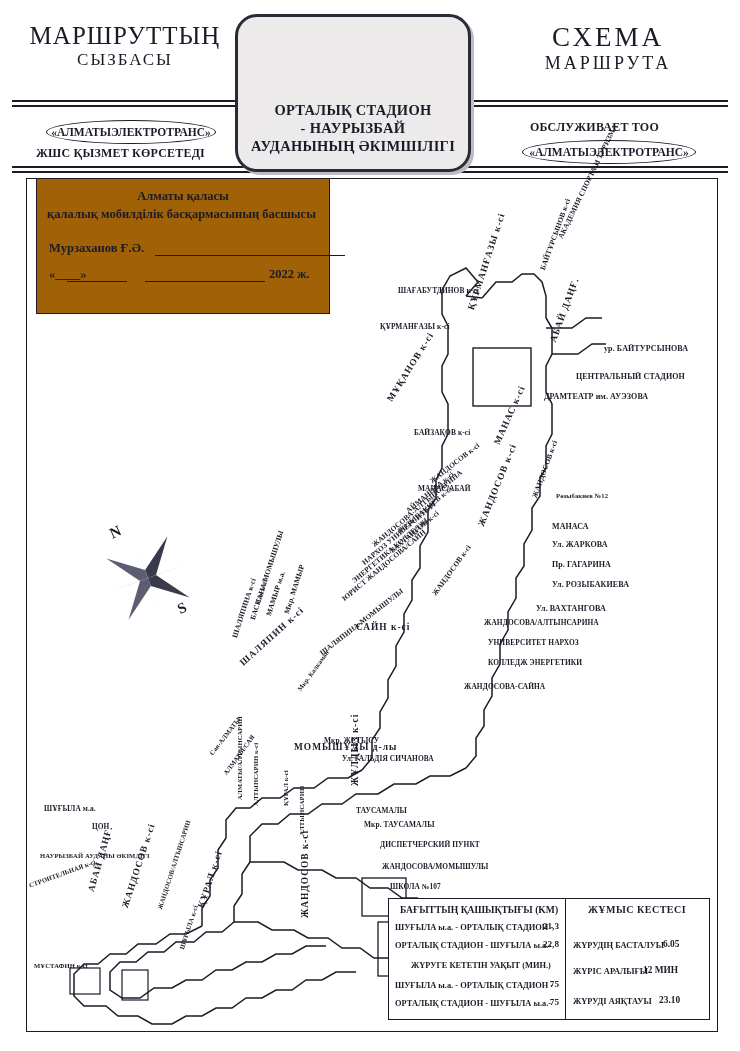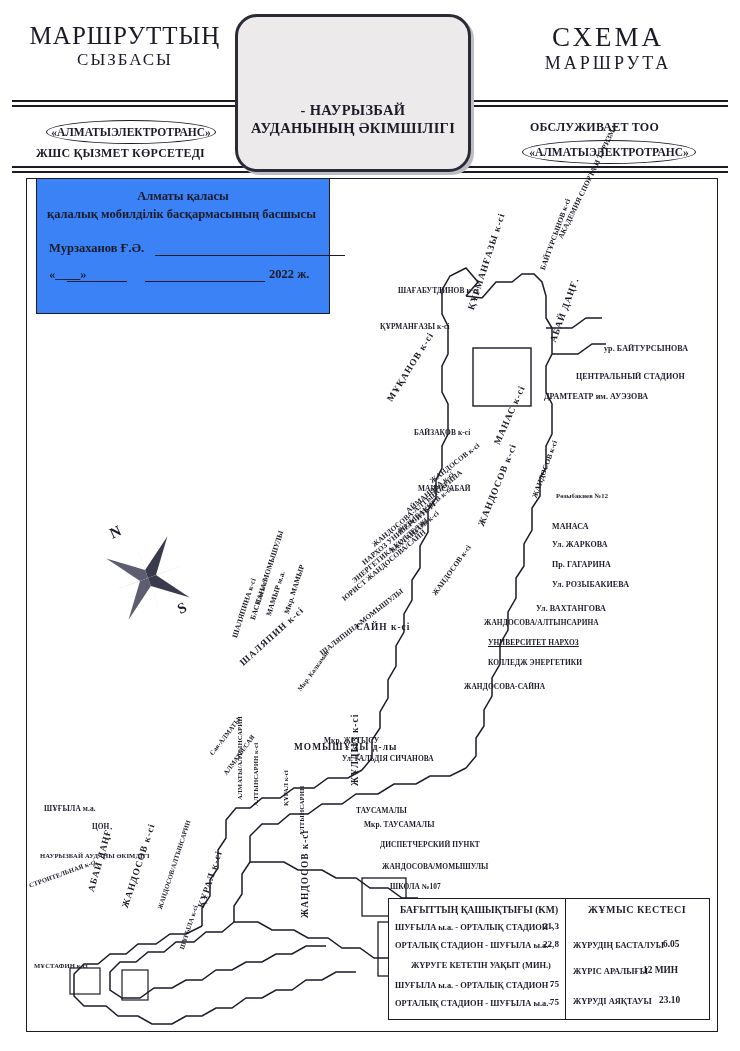--- a/index.html
+++ b/index.html
@@ -37,21 +37,21 @@
   .oval.o1{left:46px;top:120px;width:168px;height:22px;}
   .oval.o2{left:522px;top:140px;width:172px;height:22px;}
   .capt{position:absolute;font-size:12px;font-weight:bold;letter-spacing:.2px;}
   .capt.c1{left:36px;top:146px;text-align:center;}
   .capt.c2{left:530px;top:120px;}
 
   
   .frame{position:absolute;left:26px;top:178px;width:690px;height:852px;border:1.6px solid #1b1b28;}
 
   
-  .approve{position:absolute;left:36px;top:178px;width:292px;height:134px;border:1.6px solid #1b1b28;background:#3b82f6;}
+  .approve{position:absolute;left:36px;top:178px;width:292px;height:134px;border:1.6px solid #1b1b28;background:#a16207;}
   .approve .t1{position:absolute;left:0;right:0;top:10px;text-align:center;font-size:12.5px;font-weight:bold;}
   .approve .t2{position:absolute;left:10px;top:28px;font-size:12.5px;font-weight:bold;}
   .approve .t3{position:absolute;left:12px;top:62px;font-size:12.5px;font-weight:bold;}
   .approve .line1{position:absolute;left:118px;top:76px;width:190px;border-top:1px solid #1b1b28;}
   .approve .t4{position:absolute;left:12px;top:88px;font-size:12.5px;font-weight:bold;}
   .approve .line2{position:absolute;left:30px;top:102px;width:60px;border-top:1px solid #1b1b28;}
   .approve .line3{position:absolute;left:108px;top:102px;width:120px;border-top:1px solid #1b1b28;}
   .approve .t5{position:absolute;left:232px;top:88px;font-size:12.5px;font-weight:bold;}
 
   
@@ -96,20 +96,21 @@
       <div class="l2">МАРШРУТА</div>
     </div>
 
     <div class="rule r1"></div>
     <div class="rule r2"></div>
     <div class="rule r3"></div>
     <div class="rule r4"></div>
 
     <div class="badge">
       <div class="sub">
+        <div>ОРТАЛЫҚ СТАДИОН</div>
         <div>- НАУРЫЗБАЙ</div>
         <div>АУДАНЫНЫҢ ӘКІМШІЛІГІ</div>
       </div>
     </div>
 
     <div class="oval o1">
       <span>«АЛМАТЫЭЛЕКТРОТРАНС»</span>
     </div>
     <div class="capt c1">ЖШС  ҚЫЗМЕТ КӨРСЕТЕДІ</div>
 
@@ -213,21 +214,21 @@
     <div class="lab big" style="left:476px;top:524px;transform:rotate(-68deg);">ЖАНДОСОВ к-сі</div>
     <div class="lab" style="left:404px;top:508px;transform:rotate(-40deg);">АЙМАНОВА к-сі</div>
     <div class="lab" style="left:396px;top:528px;transform:rotate(-40deg);">РОЗЫБАКИЕВ к-сі</div>
     <div class="lab" style="left:388px;top:548px;transform:rotate(-40deg);">ВАХТАНГОВ к-сі</div>
     <div class="lab pt" style="left:552px;top:522px;">МАНАСА</div>
     <div class="lab pt" style="left:552px;top:540px;">Ул. ЖАРКОВА</div>
     <div class="lab pt" style="left:552px;top:560px;">Пр. ГАГАРИНА</div>
     <div class="lab pt" style="left:552px;top:580px;">Ул. РОЗЫБАКИЕВА</div>
     <div class="lab pt" style="left:536px;top:604px;">Ул. ВАХТАНГОВА</div>
     <div class="lab" style="left:484px;top:618px;">ЖАНДОСОВА/АЛТЫНСАРИНА</div>
-    <div class="lab" style="left:488px;top:638px;text-decoration:underline;">УНИВЕРСИТЕТ НАРХОЗ</div>
+    <div class="lab" style="left:488px;top:638px;">УНИВЕРСИТЕТ НАРХОЗ</div>
     <div class="lab" style="left:488px;top:658px;">КОЛЛЕДЖ ЭНЕРГЕТИКИ</div>
     <div class="lab" style="left:464px;top:682px;">ЖАНДОСОВА-САЙНА</div>
     <div class="lab" style="left:370px;top:542px;transform:rotate(-40deg);">ЖАНДОСОВА-АЛТЫНСАРИНА</div>
     <div class="lab" style="left:360px;top:560px;transform:rotate(-40deg);">НАРХОЗ УНИВЕРСИТЕТІ</div>
     <div class="lab" style="left:350px;top:578px;transform:rotate(-40deg);">ЭНЕРГЕТИКА КОЛЛЕДЖІ</div>
     <div class="lab" style="left:340px;top:596px;transform:rotate(-40deg);">ЮРИСТ ЖАНДОСОВА/САЙН</div>
     <div class="lab" style="left:430px;top:592px;transform:rotate(-54deg);">ЖАНДОСОВ к-сі</div>
     <div class="lab big" style="left:356px;top:622px;">САЙН к-сі</div>
     <div class="lab big" style="left:238px;top:660px;transform:rotate(-42deg);">ШАЛЯПИН к-сі</div>
     <div class="lab" style="left:318px;top:650px;transform:rotate(-38deg);">ШАЛЯПИНА-МОМЫШУЛЫ</div>

